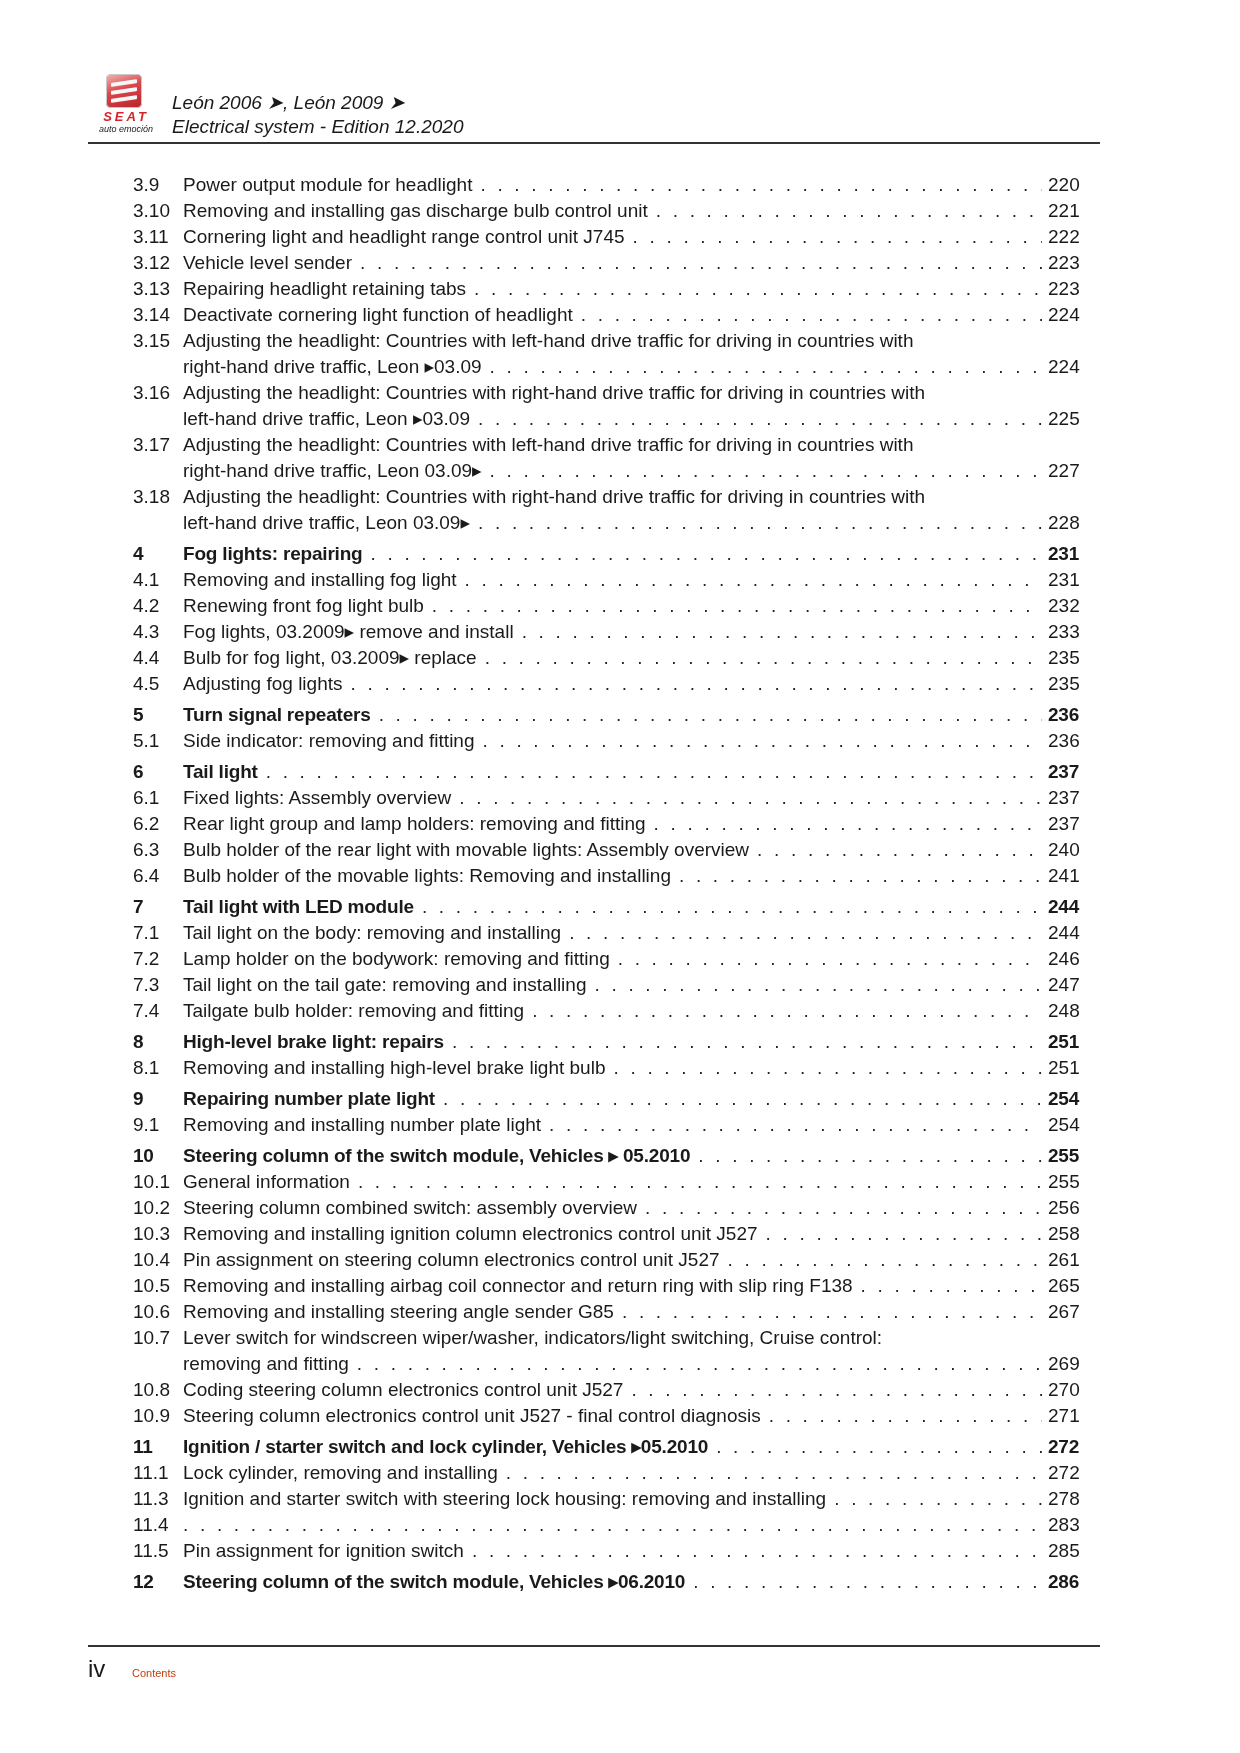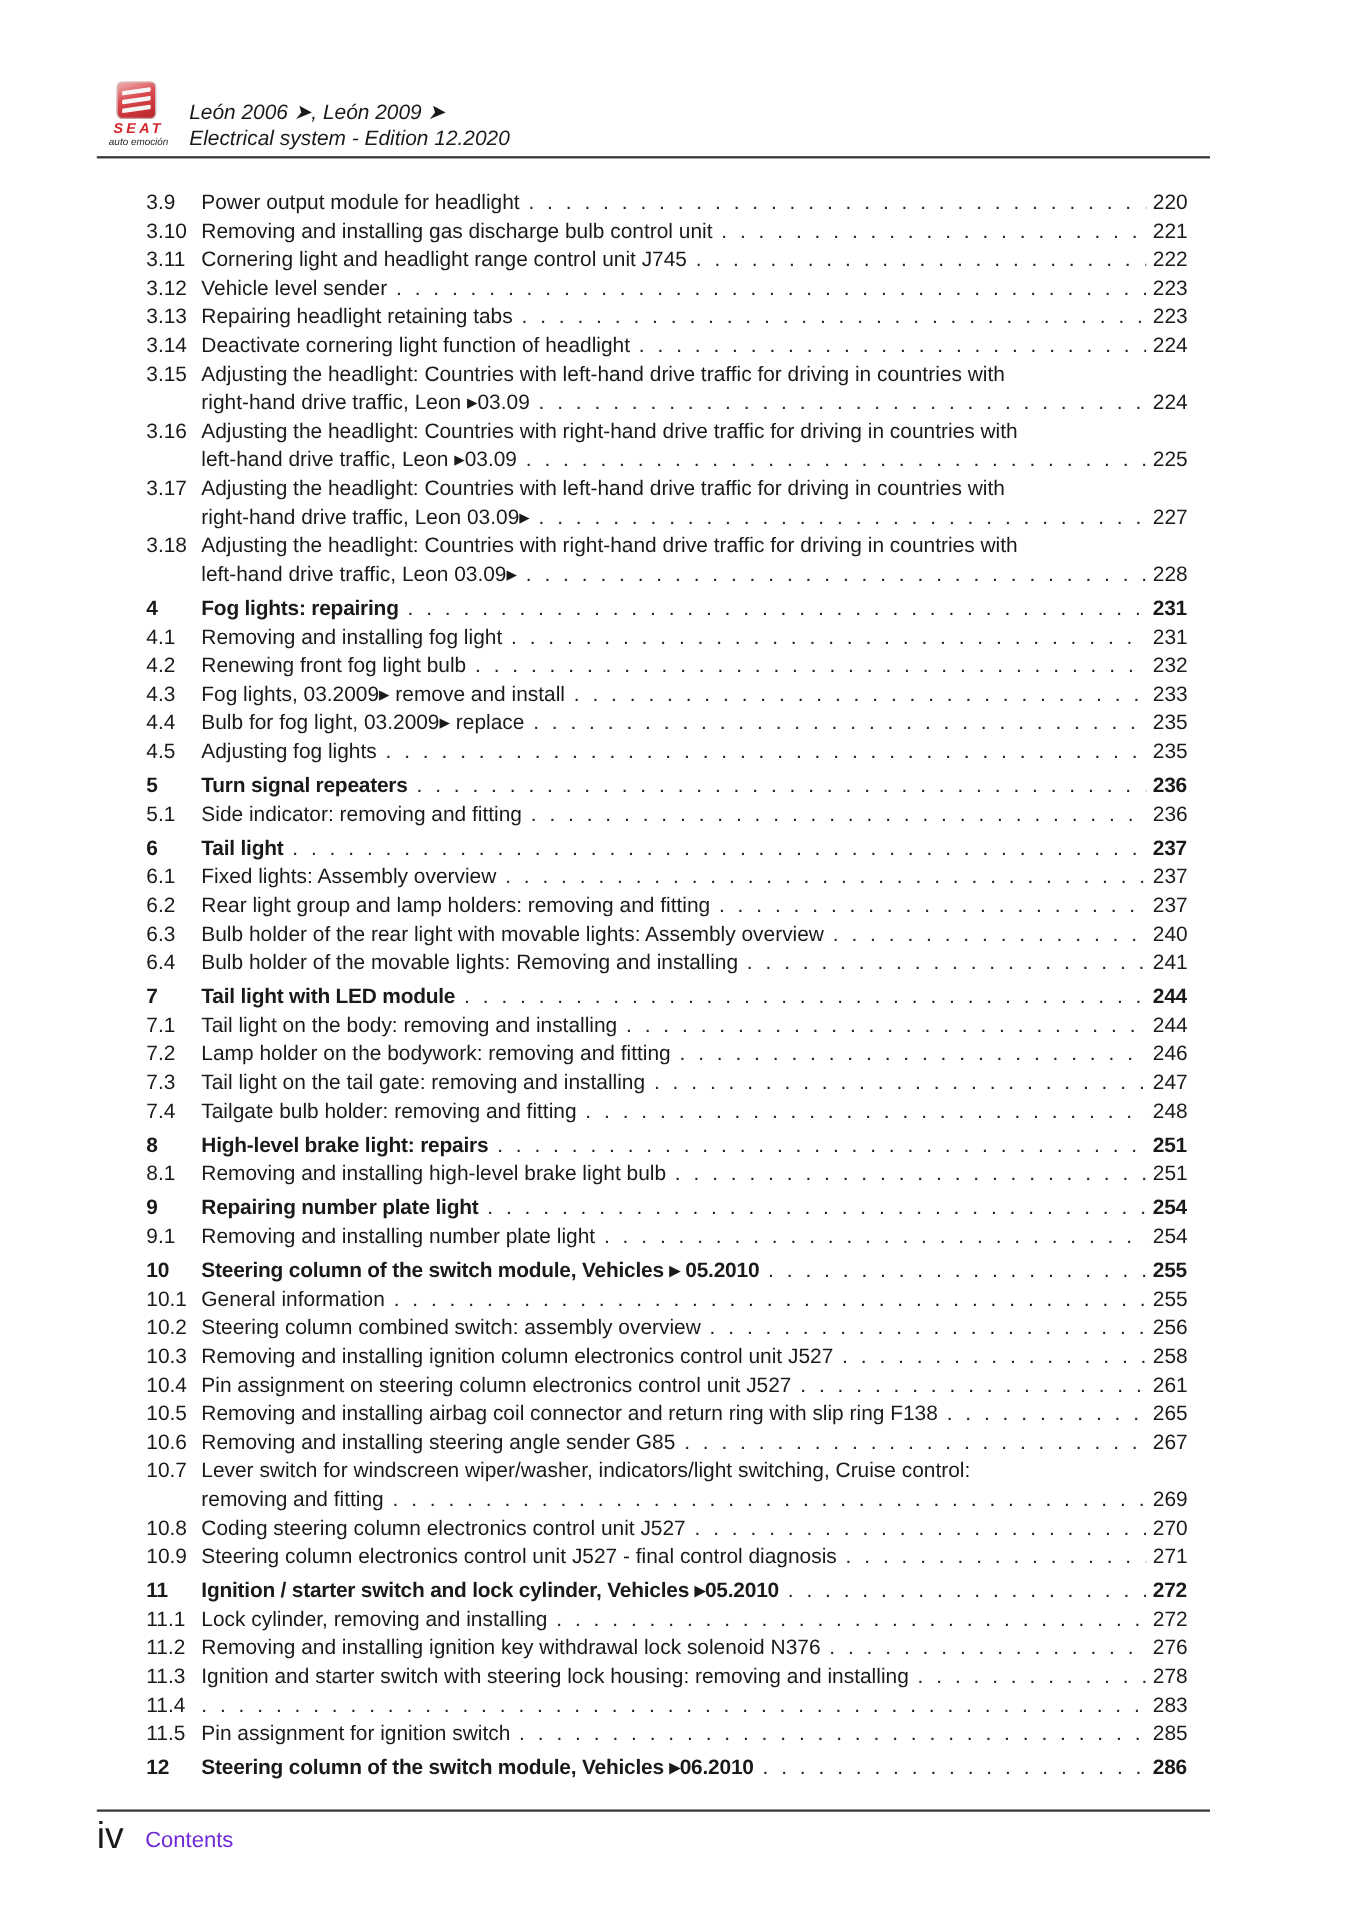--- a/index.html
+++ b/index.html
@@ -25,22 +25,22 @@
   .row { position: relative; font-size: 19px; line-height: 26px; }
   .row.chapter { font-weight: bold; margin-top: 5px; letter-spacing: -0.2px; }
   .row .num { position: absolute; left: 0; top: 0; width: 66px; white-space: nowrap; }
   .row .body { margin-left: 50px; margin-right: 52px; }
   .row .line { display: flex; white-space: nowrap; }
   .row .txt { flex: 0 0 auto; padding-right: 8px; }
   .row .dots { flex: 1 1 auto; overflow: hidden; white-space: nowrap; font-weight: normal; letter-spacing: 3.2px; color: #222; }
   .row .dots::before { content: ". . . . . . . . . . . . . . . . . . . . . . . . . . . . . . . . . . . . . . . . . . . . . . . . . . . . . . . . . . . . . . . . . . . . . . . . . . . . . . . . . . . . . . . . . . . . . . . . . . . . . . . . . . . . . . . . . . . ."; }
   .row .page { position: absolute; right: 0; bottom: 0; width: 46px; text-align: left; }
   .rule-bottom { position: absolute; left: 88px; top: 1645px; width: 1012px; height: 2px; background: #333; }
-  .footer-num { position: absolute; left: 88px; top: 1652px; font-size: 34px; line-height: 34px; color: #1a1a1a; }
-  .footer-label { position: absolute; left: 132px; top: 1664px; font-size: 20px; line-height: 18px; color: #6d28d9; }
+  .footer-num { position: absolute; left: 88px; top: 1652px; font-size: 24px; line-height: 34px; color: #1a1a1a; }
+  .footer-label { position: absolute; left: 132px; top: 1664px; font-size: 11px; line-height: 18px; color: #c2410c; }
 </style>
 </head>
 <body>
 
 <div class="header">
   <div class="logo">
     <div class="logo-badge">
       <span class="s1"></span>
         <span class="s2"></span>
         <span class="s3"></span>
@@ -503,30 +503,20 @@
       <span class="num">11.1</span>
       <div class="body">
         <div class="line">
           <span class="txt">Lock cylinder, removing and installing</span>
           <span class="dots"></span>
         </div>
       </div>
       <span class="page">272</span>
     </div>
     <div class="row">
-      <span class="num">11.2</span>
-      <div class="body">
-        <div class="line">
-          <span class="txt">Removing and installing ignition key withdrawal lock solenoid N376</span>
-          <span class="dots"></span>
-        </div>
-      </div>
-      <span class="page">276</span>
-    </div>
-    <div class="row">
       <span class="num">11.3</span>
       <div class="body">
         <div class="line">
           <span class="txt">Ignition and starter switch with steering lock housing: removing and installing</span>
           <span class="dots"></span>
         </div>
       </div>
       <span class="page">278</span>
     </div>
     <div class="row">

